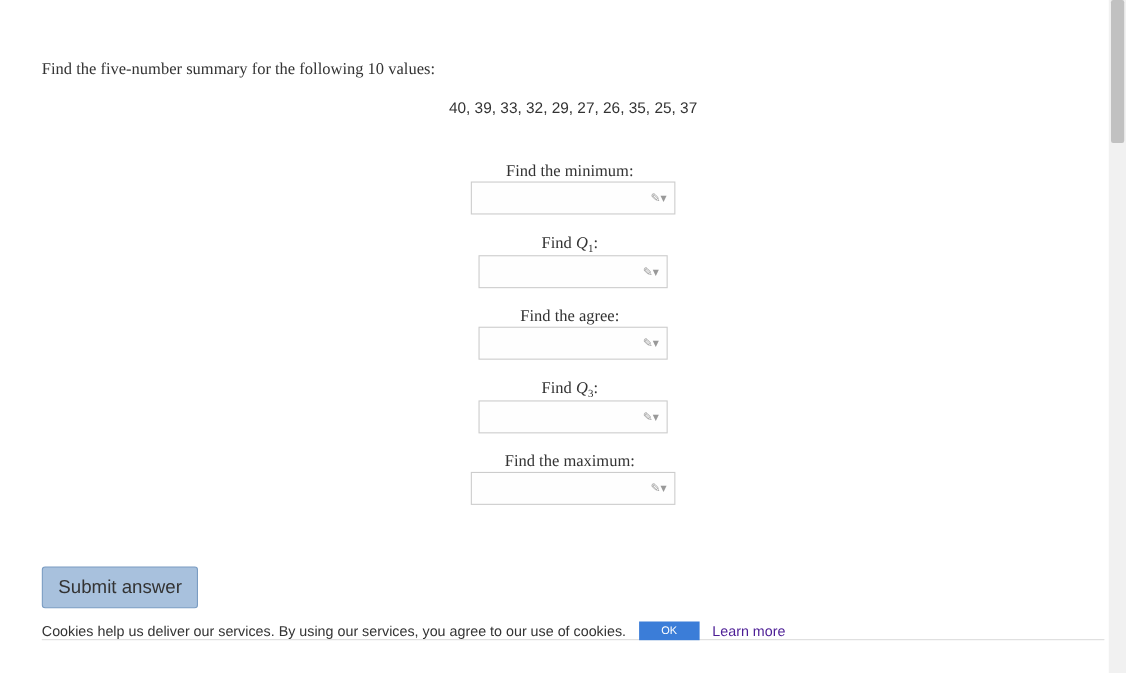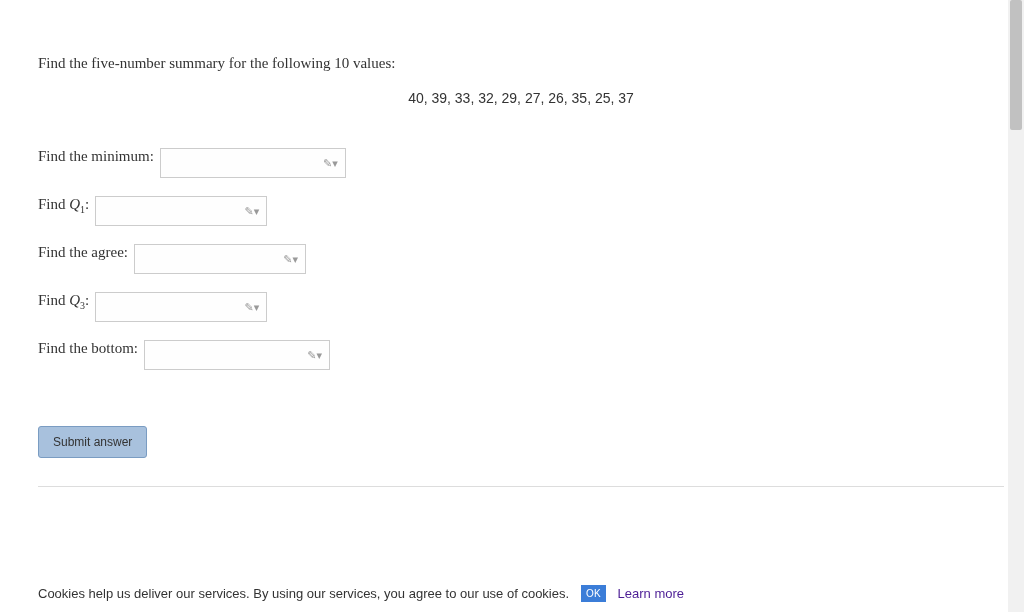--- a/index.html
+++ b/index.html
@@ -31,22 +31,23 @@
     }
     .recall {
       margin-bottom: 20px;
       line-height: 1.5;
     }
     .recall-label {
       font-weight: bold;
     }
     .input-row {
       display: flex;
-      align-items: flex-start;
+      align-items: center;
       margin-bottom: 18px;
+      flex-direction: column;
     }
     .input-label {
       margin-right: 6px;
     }
     .sub {
       font-style: italic;
     }
     .sub-num {
       font-size: 10px;
       vertical-align: sub;
@@ -77,45 +78,45 @@
       font-size: 11px;
       pointer-events: none;
     }
     .submit-button {
       margin-top: 38px;
       padding: 8px 14px;
       background: #a8c1dd;
       border: 1px solid #7a9cc2;
       border-radius: 3px;
       font-family: Arial, sans-serif;
-      font-size: 12px;
+      font-size: 17px;
       color: #333;
       cursor: pointer;
     }
     .divider {
       border: none;
       border-top: 1px solid #ddd;
       margin-top: 28px;
     }
     .cookie-bar {
       position: absolute;
-      bottom: 10px;
+      bottom: 30px;
       left: 38px;
       right: 38px;
       display: flex;
       align-items: center;
       font-family: Arial, sans-serif;
       font-size: 13px;
       color: #333;
     }
     .cookie-ok {
       background: #3b7dd8;
       color: #fff;
       border: none;
-      padding: 3px 5px;
+      padding: 3px 20px;
       font-size: 10px;
       margin: 0 12px;
       cursor: pointer;
     }
     .cookie-more {
       color: #4c1d95;
       text-decoration: none;
       cursor: pointer;
     }
     .scrollbar {
@@ -173,21 +174,21 @@
     <span class="input-label">
       <span>Find </span><span class="sub">Q</span><span class="sub-num">3</span><span>:</span>
     </span>
     <span class="input-wrapper">
       <input type="text" class="answer-input input-q3" style="">
       <span class="pencil-icon">✎▾</span>
     </span>
   </div>
 
   <div class="input-row">
-    <span class="input-label">Find the bottom:</span>
+    <span class="input-label">Find the maximum:</span>
     <span class="input-wrapper">
       <input type="text" class="answer-input input-max" style="">
       <span class="pencil-icon">✎▾</span>
     </span>
   </div>
 
   <button class="submit-button">Submit answer</button>
   <hr class="divider">
 </div>
 

